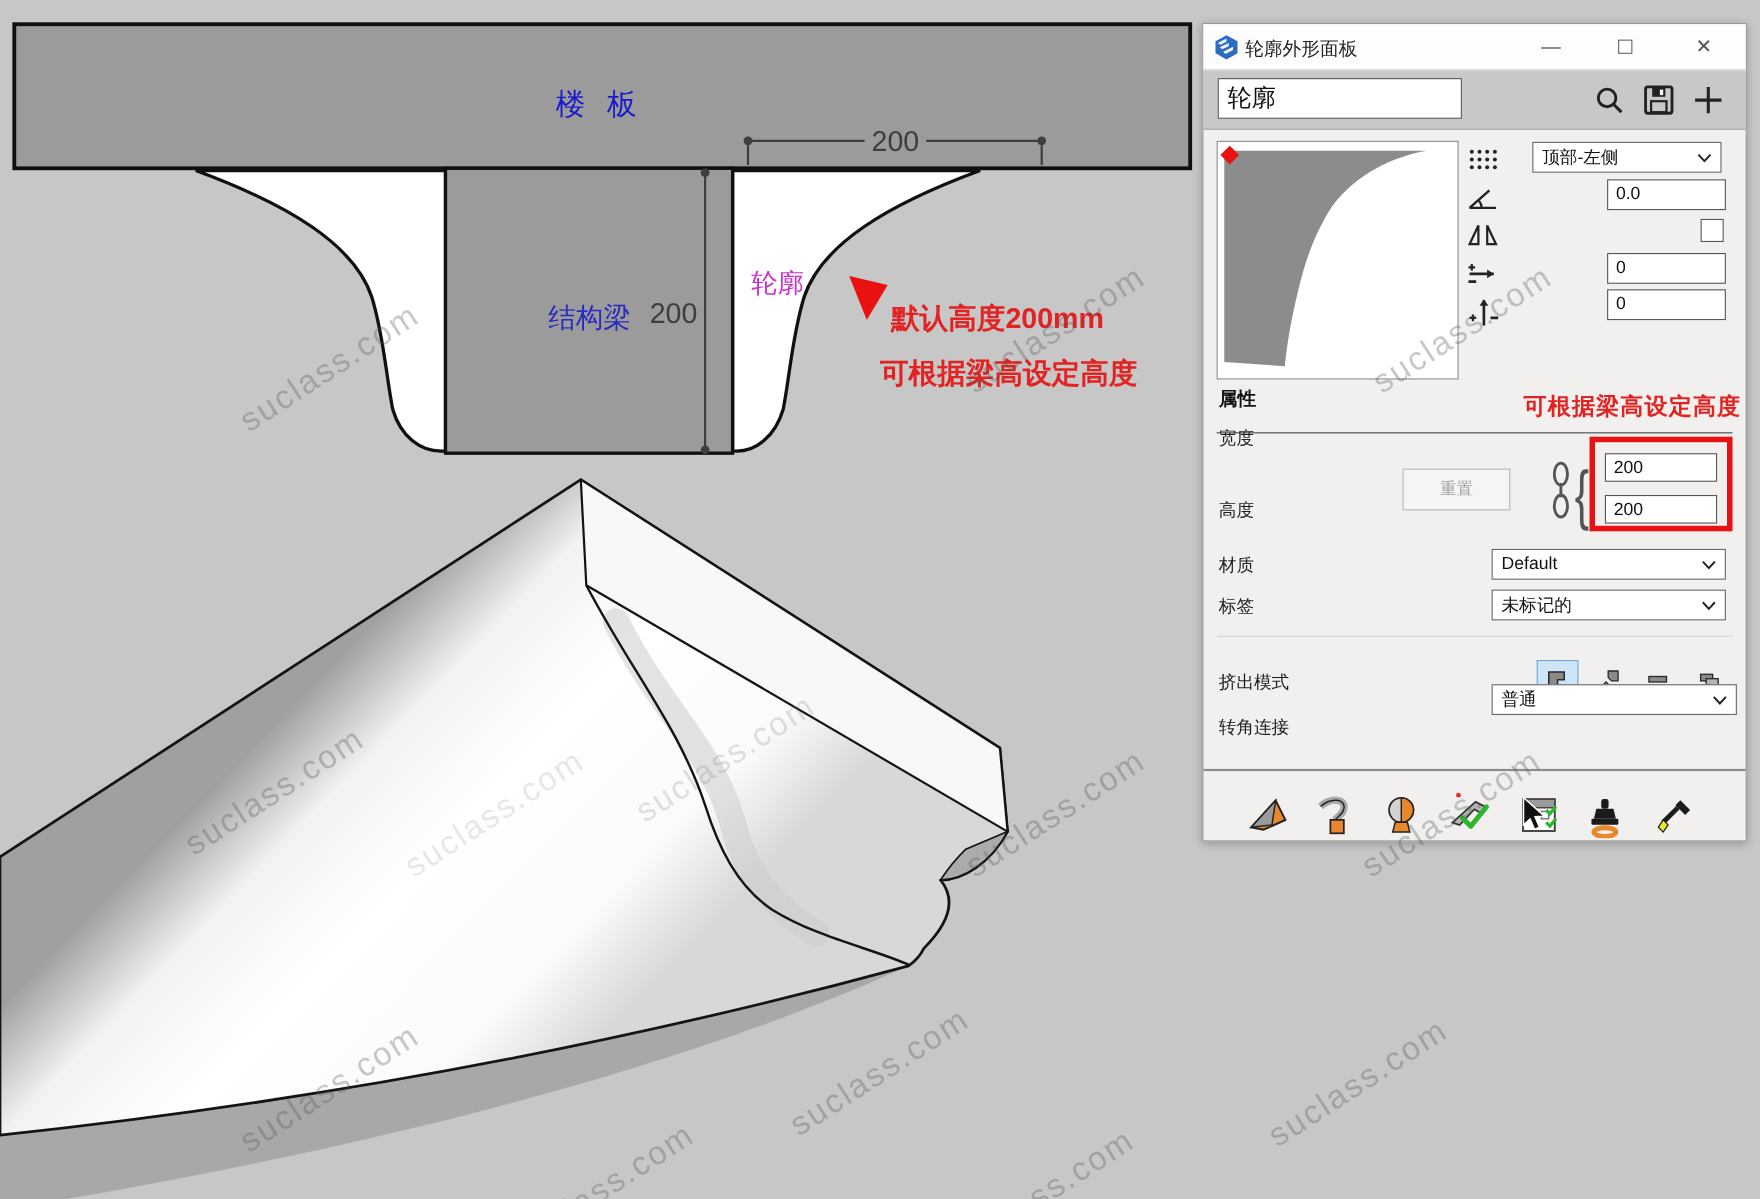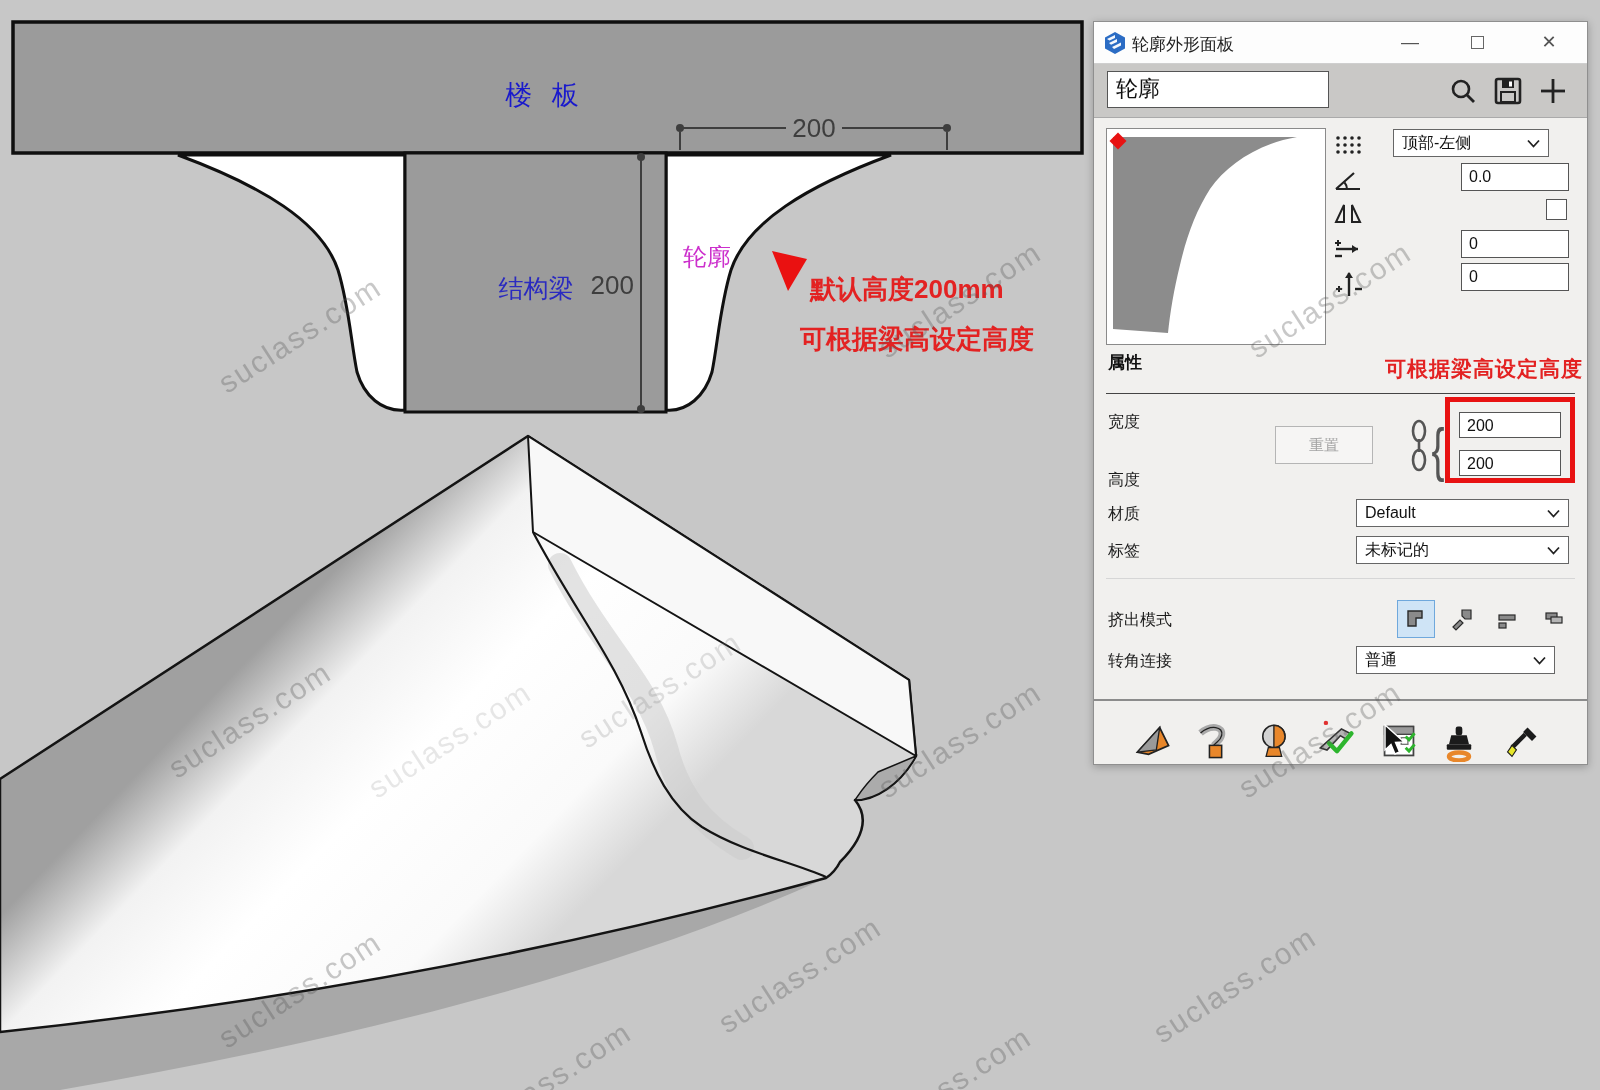--- a/index.html
+++ b/index.html
@@ -183,37 +183,37 @@
       <path d="M5,5 v6 M2,8 h6" stroke="#222" stroke-width="2"></path>
       <line x1="2" y1="21" x2="9" y2="21" stroke="#222" stroke-width="2.4"></line>
     </svg>
     <svg style="position:absolute;left:241px;top:246px" width="28" height="32" viewBox="0 0 28 32">
       <line x1="14" y1="5" x2="14" y2="28" stroke="#222" stroke-width="2.4"></line>
       <path d="M14,4 l-4,6 h8 Z" fill="#222"></path>
       <path d="M4,18 v6 M1,21 h6" stroke="#222" stroke-width="2"></path>
       <line x1="20" y1="21" x2="27" y2="21" stroke="#222" stroke-width="2.4"></line>
     </svg>
 
-    <div class="select" style="left:299px;top:107px;width:156px">
+    <div class="select" style="left:299px;top:107px;width:172px">
       <span class="sel-text">顶部-左侧</span>
       <svg width="13" height="9" viewBox="0 0 13 9">
           <path d="M1,1.5 L6.5,7.5 L12,1.5" fill="none" stroke="#222" stroke-width="1.8"></path>
         </svg>
     </div>
     <div class="field num" style="left:367px;top:141px;width:108px">0.0</div>
     <div class="checkbox" style="left:452px;top:177px"></div>
     <div class="field num" style="left:367px;top:208px;width:108px">0</div>
     <div class="field num" style="left:367px;top:241px;width:108px">0</div>
 
     <div class="section-head" style="left:14px;top:329px">属性</div>
     <div class="hline" style="left:12px;top:371px;width:469px;background:#444"></div>
     <div class="red-note">可根据梁高设定高度</div>
 
-    <div class="panel-label" style="left:14px;top:390px">宽度</div>
-    <div class="panel-label" style="left:14px;top:448px">高度</div>
+    <div class="panel-label" style="left:14px;top:367px">宽度</div>
+    <div class="panel-label" style="left:14px;top:432px">高度</div>
     <div class="reset-btn">重置</div>
 
     <svg style="position:absolute;left:315px;top:396px" width="20" height="56" viewBox="0 0 20 56">
       <ellipse cx="10" cy="13" rx="6" ry="10" fill="none" stroke="#555" stroke-width="2.6"></ellipse>
       <ellipse cx="10" cy="42" rx="6" ry="10" fill="none" stroke="#555" stroke-width="2.6"></ellipse>
       <line x1="10" y1="21" x2="10" y2="34" stroke="#555" stroke-width="2.6"></line>
     </svg>
     <div class="brace">{</div>
 
     <div class="redbox"></div>
@@ -256,21 +256,21 @@
       </svg>
     </div>
     <div class="corner-btn" style="left:444px;top:581px;width:32px;height:32px">
       <svg width="24" height="24" viewBox="0 0 24 24">
         <rect x="4" y="6" width="11" height="6" fill="#8a8a8a" stroke="#2a2a2a" stroke-width="1.2"></rect>
         <rect x="9" y="10" width="11" height="6" fill="#b5b5b5" stroke="#2a2a2a" stroke-width="1.2"></rect>
       </svg>
     </div>
 
     <div class="panel-label" style="left:14px;top:629px">转角连接</div>
-    <div class="select" style="left:262px;top:624px;width:199px">
+    <div class="select" style="left:262px;top:600px;width:223px">
       <span class="sel-text">普通</span>
       <svg width="13" height="9" viewBox="0 0 13 9">
           <path d="M1,1.5 L6.5,7.5 L12,1.5" fill="none" stroke="#222" stroke-width="1.8"></path>
         </svg>
     </div>
 
     <div class="tb-sep"></div>
     <div class="tbtn" style="left:37px;top:697px">
       <svg width="40" height="40" viewBox="0 0 36 36">
         <polygon points="4,28 24,6 32,22 14,30" fill="#e8872b" stroke="#222" stroke-width="1.6"></polygon>

